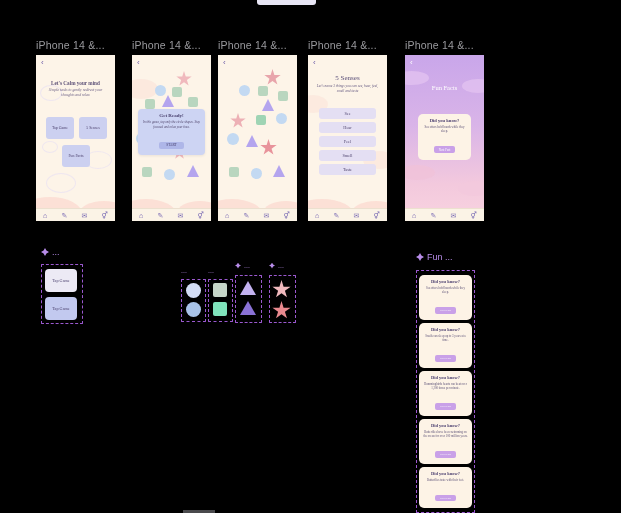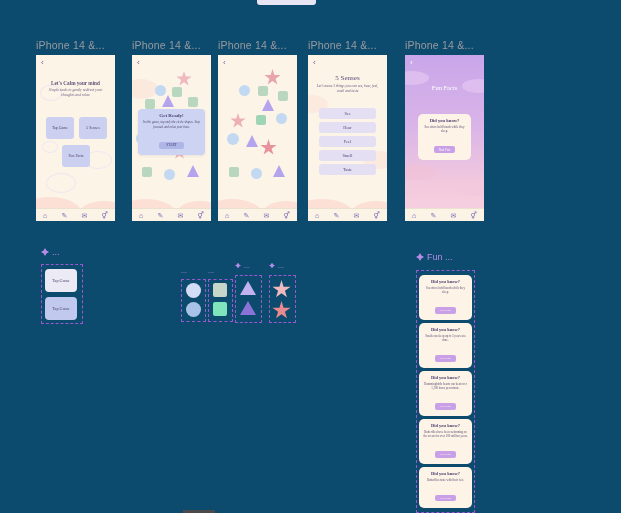--- a/index.html
+++ b/index.html
@@ -5,21 +5,21 @@
   * { box-sizing: border-box; margin: 0; padding: 0; }
   html, body {
     width: 621px; height: 513px;
     overflow: hidden;
     background: #3b3b3e;
     font-family: "Liberation Sans", sans-serif;
   }
   #canvas {
     position: relative;
     width: 621px; height: 513px;
-    background: #0c4a6e;
+    background: #000000;
   }
 
   
   .top-sliver {
     position: absolute;
     left: 257px; top: 0px;
     width: 59px; height: 5px;
     background: #e8e6f5;
     border-radius: 0 0 3px 3px;
   }

